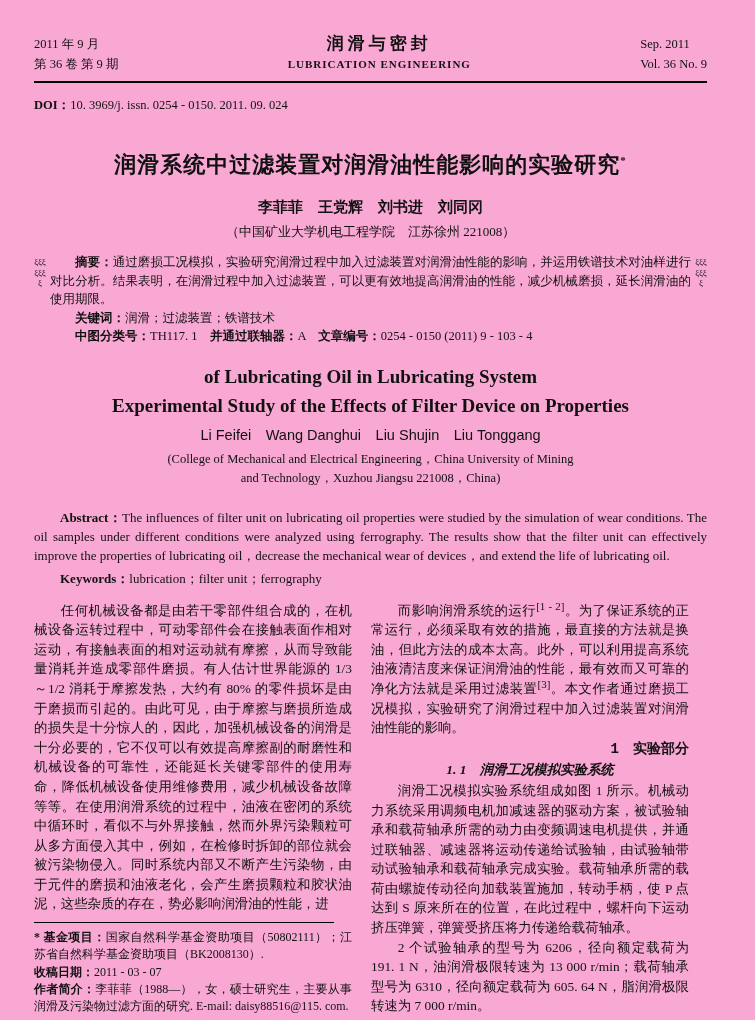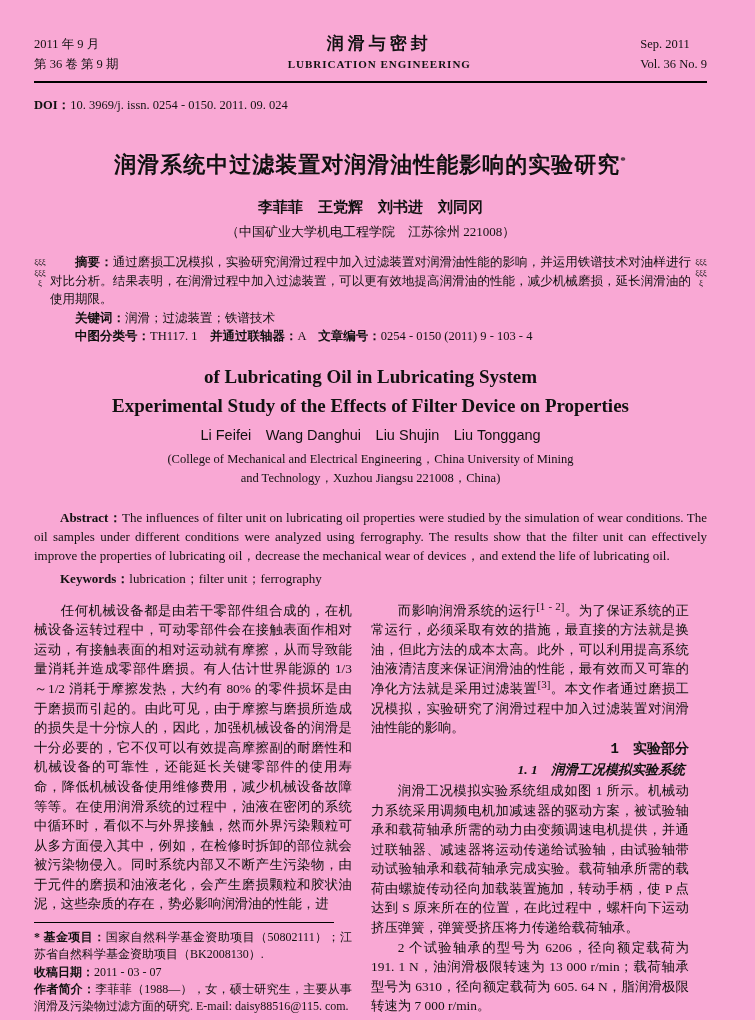--- a/index.html
+++ b/index.html
@@ -40,21 +40,21 @@
   .abs-en { margin-top:20px; font-size:13px; line-height:19.2px; text-align:justify; }
   .abs-en .ind { text-indent:2em; }
   .abs-en b { font-weight:bold; }
   .kw-en { margin-top:4px; font-size:13px; text-indent:2em; }
   
   .columns { margin-top:13px; display:flex; gap:19px; }
   .col { width:318px; font-size:13.4px; line-height:19.6px; text-align:justify; }
   .col p { text-indent:2em; }
   sup.ref { font-size:11px; vertical-align:super; line-height:0; }
   .h1 { font-weight:bold; font-size:14px; text-align:right; margin:2px 0 1px 0;font-family:Liberation Mono, monospace; }
-  .h2 { font-style:italic; font-weight:bold; font-size:13.4px; text-align:right; margin:1px 4px; }
+  .h2 { font-style:italic; font-weight:bold; font-size:13.4px; text-align:center; margin:1px 16px; }
   
   .footnote { margin-top:8px; }
   .fn-rule { width:300px; border-top:1.5px solid #000; margin-bottom:6px; }
   .fn-text { font-size:12px; line-height:17.3px; text-align:justify; }
   .fn-text b { font-weight:bold;margin-top:36px; }
 </style>
 </head>
 <body>
 
 <div class="page">

